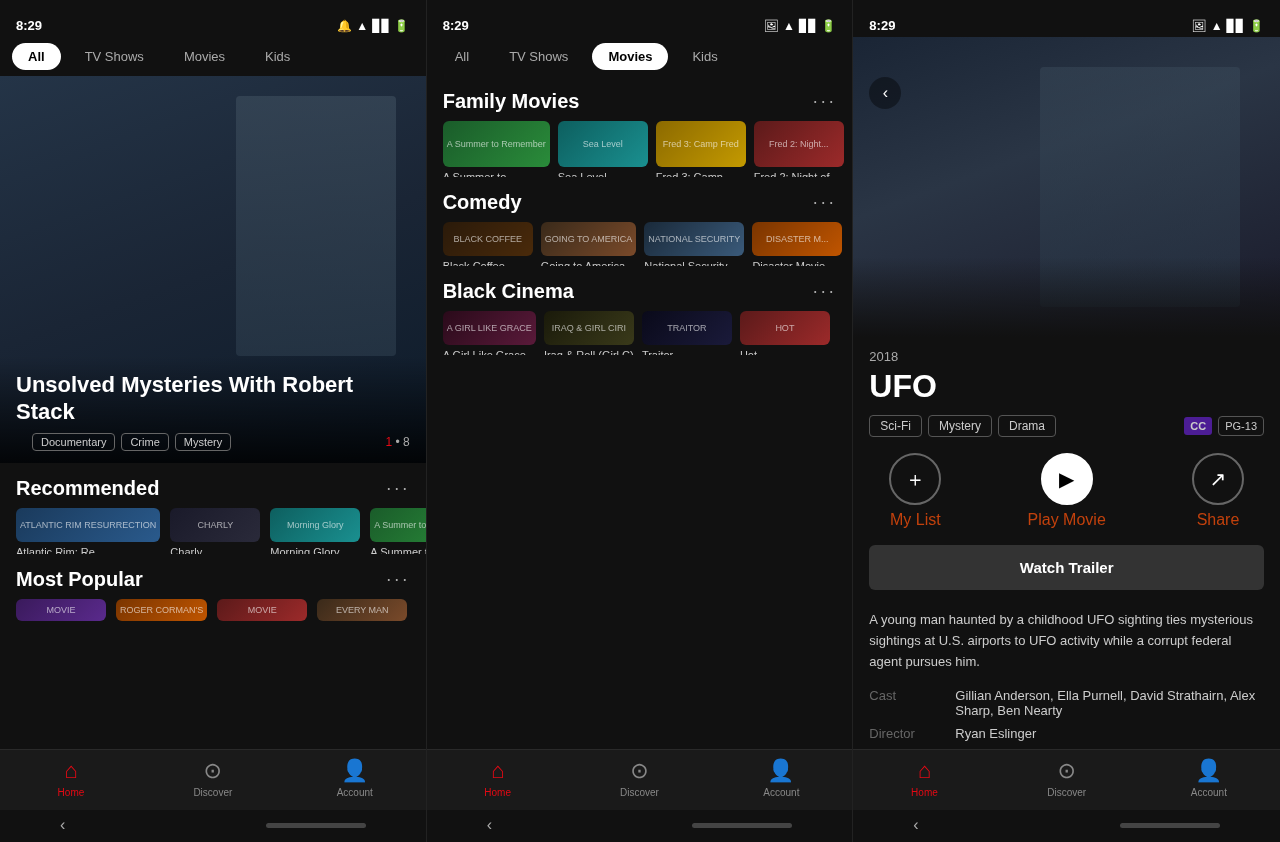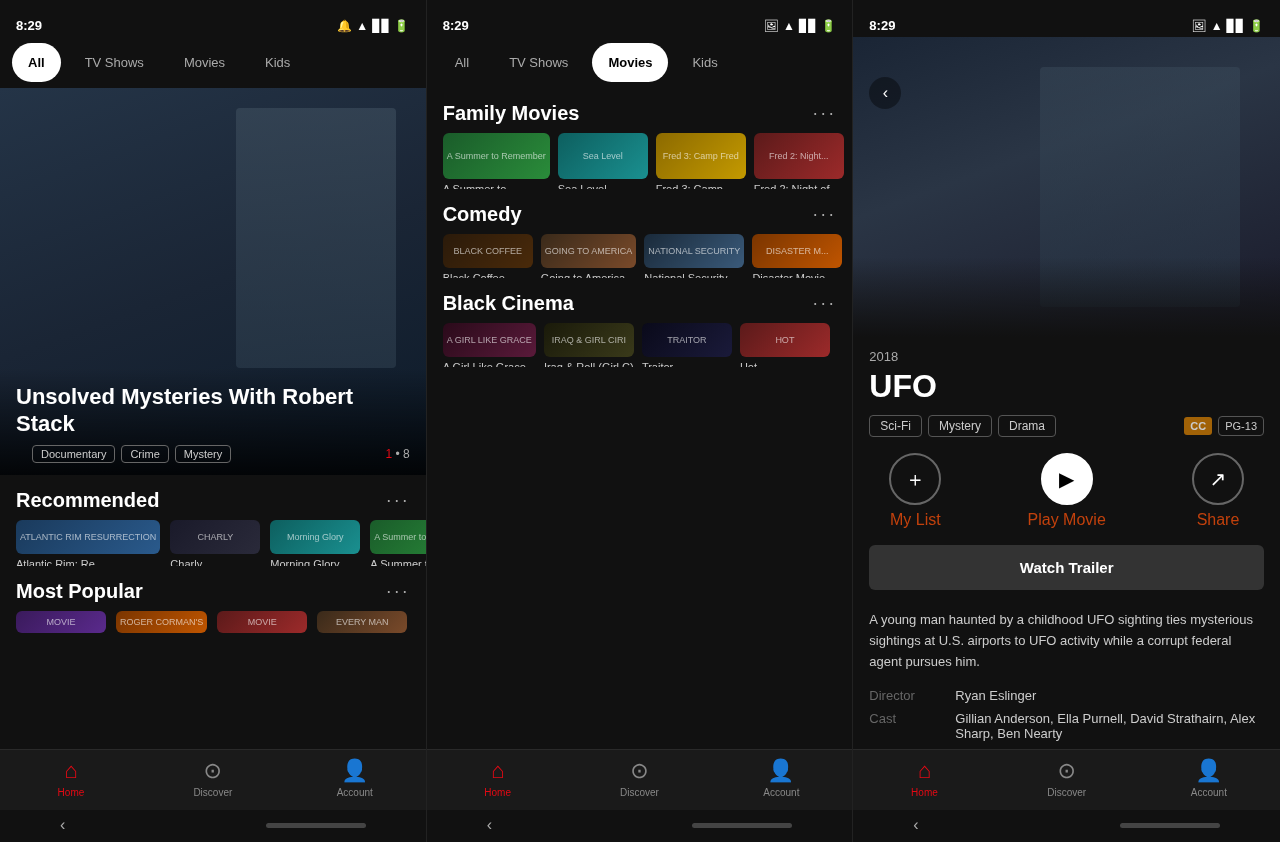--- a/index.html
+++ b/index.html
@@ -51,21 +51,21 @@
 
     
     .nav-tabs {
       display: flex;
       align-items: center;
       padding: 6px 12px;
       gap: 8px;
       background: #111;
     }
     .nav-tab {
-      padding: 12px 16px;
+      padding: 6px 16px;
       border-radius: 20px;
       font-size: 13px;
       color: #aaa;
       cursor: pointer;
       white-space: nowrap;
     }
     .nav-tab.active {
       background: #fff;
       color: #000;
       font-weight: 600;
@@ -353,21 +353,21 @@
       border-radius: 4px;
     }
     .rating-badge {
       border: 1px solid #555;
       color: #ccc;
       font-size: 11px;
       padding: 3px 6px;
       border-radius: 4px;
     }
     .cc-badge {
-      background: #a16207;
+      background: #4c1d95;
       color: #ccc;
       font-size: 11px;
       padding: 3px 6px;
       border-radius: 3px;
       font-weight: 700;
     }
     .actions-row {
       display: flex;
       justify-content: space-between;
       align-items: flex-end;
@@ -724,26 +724,26 @@
         <div class="action-icon-circle">↗</div>
         <span class="action-label">Share</span>
       </div>
     </div>
 
     <button class="watch-trailer-btn">Watch Trailer</button>
 
     <div class="detail-description">A young man haunted by a childhood UFO sighting ties mysterious sightings at U.S. airports to UFO activity while a corrupt federal agent pursues him.</div>
 
     <div class="meta-row">
+      <span class="meta-label">Cast</span>
+      <span class="meta-value">Gillian Anderson, Ella Purnell, David Strathairn, Alex Sharp, Ben Nearty</span>
+    </div>
+    <div class="meta-row">
       <span class="meta-label">Director</span>
       <span class="meta-value">Ryan Eslinger</span>
-    </div>
-    <div class="meta-row">
-      <span class="meta-label">Cast</span>
-      <span class="meta-value">Gillian Anderson, Ella Purnell, David Strathairn, Alex Sharp, Ben Nearty</span>
     </div>
   </div>
 
   <div class="bottom-nav">
     <div class="bottom-nav-item">
       <span class="nav-icon active">⌂</span>
       <span class="nav-label active">Home</span>
     </div>
     <div class="bottom-nav-item">
       <span class="nav-icon">⊙</span>

